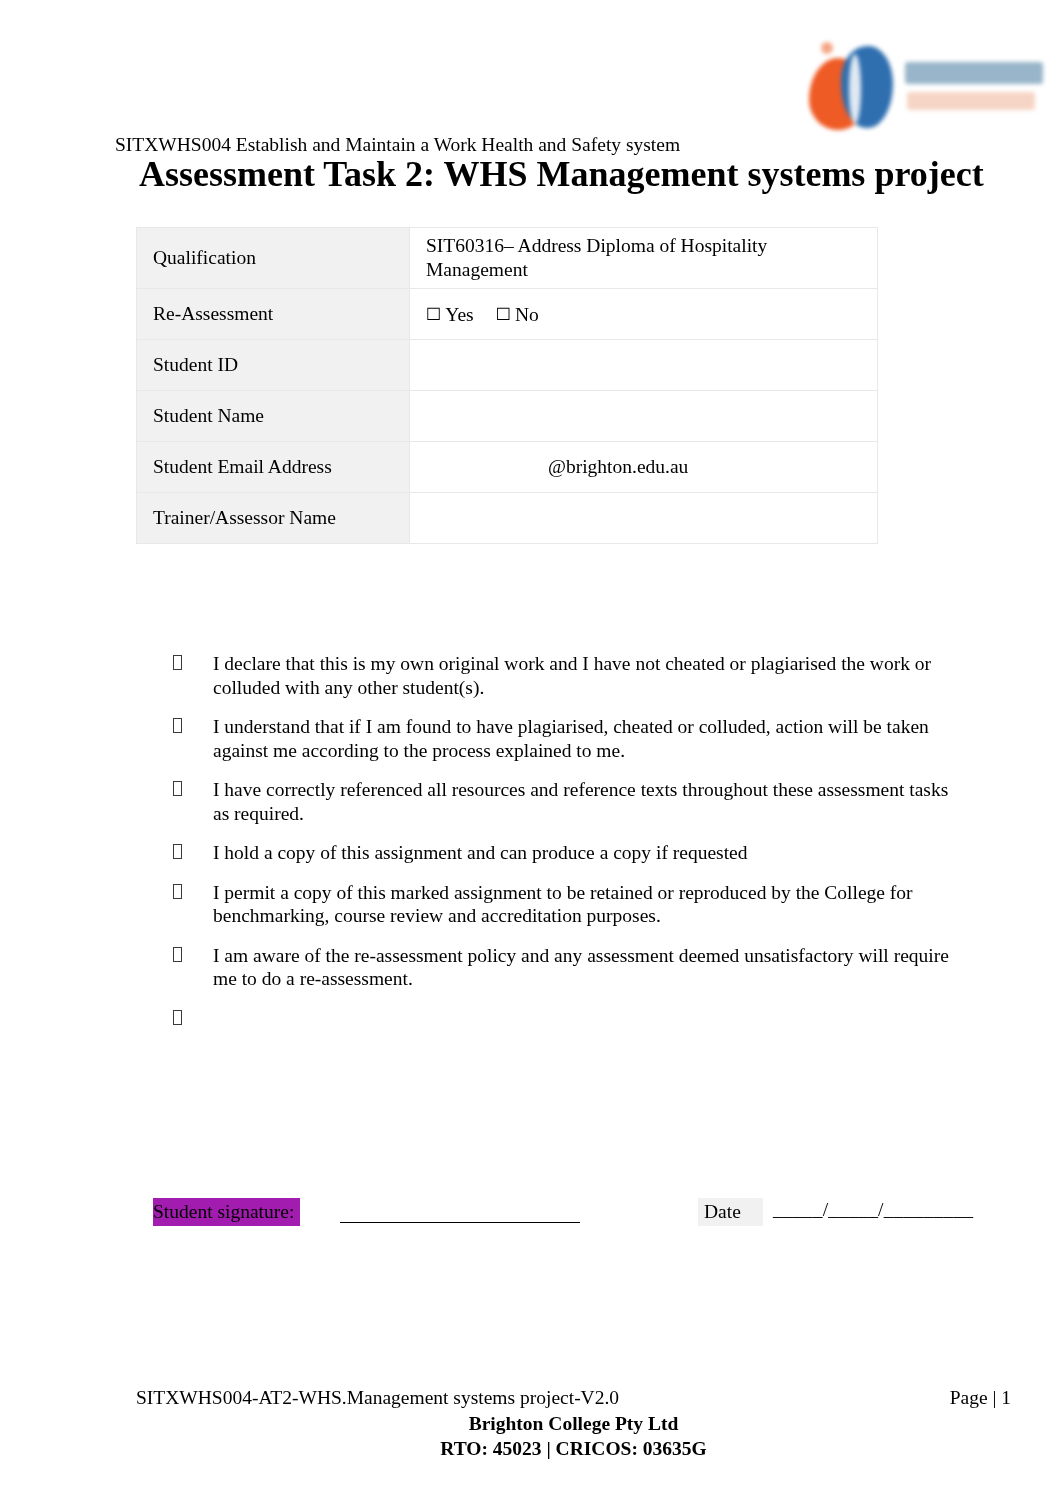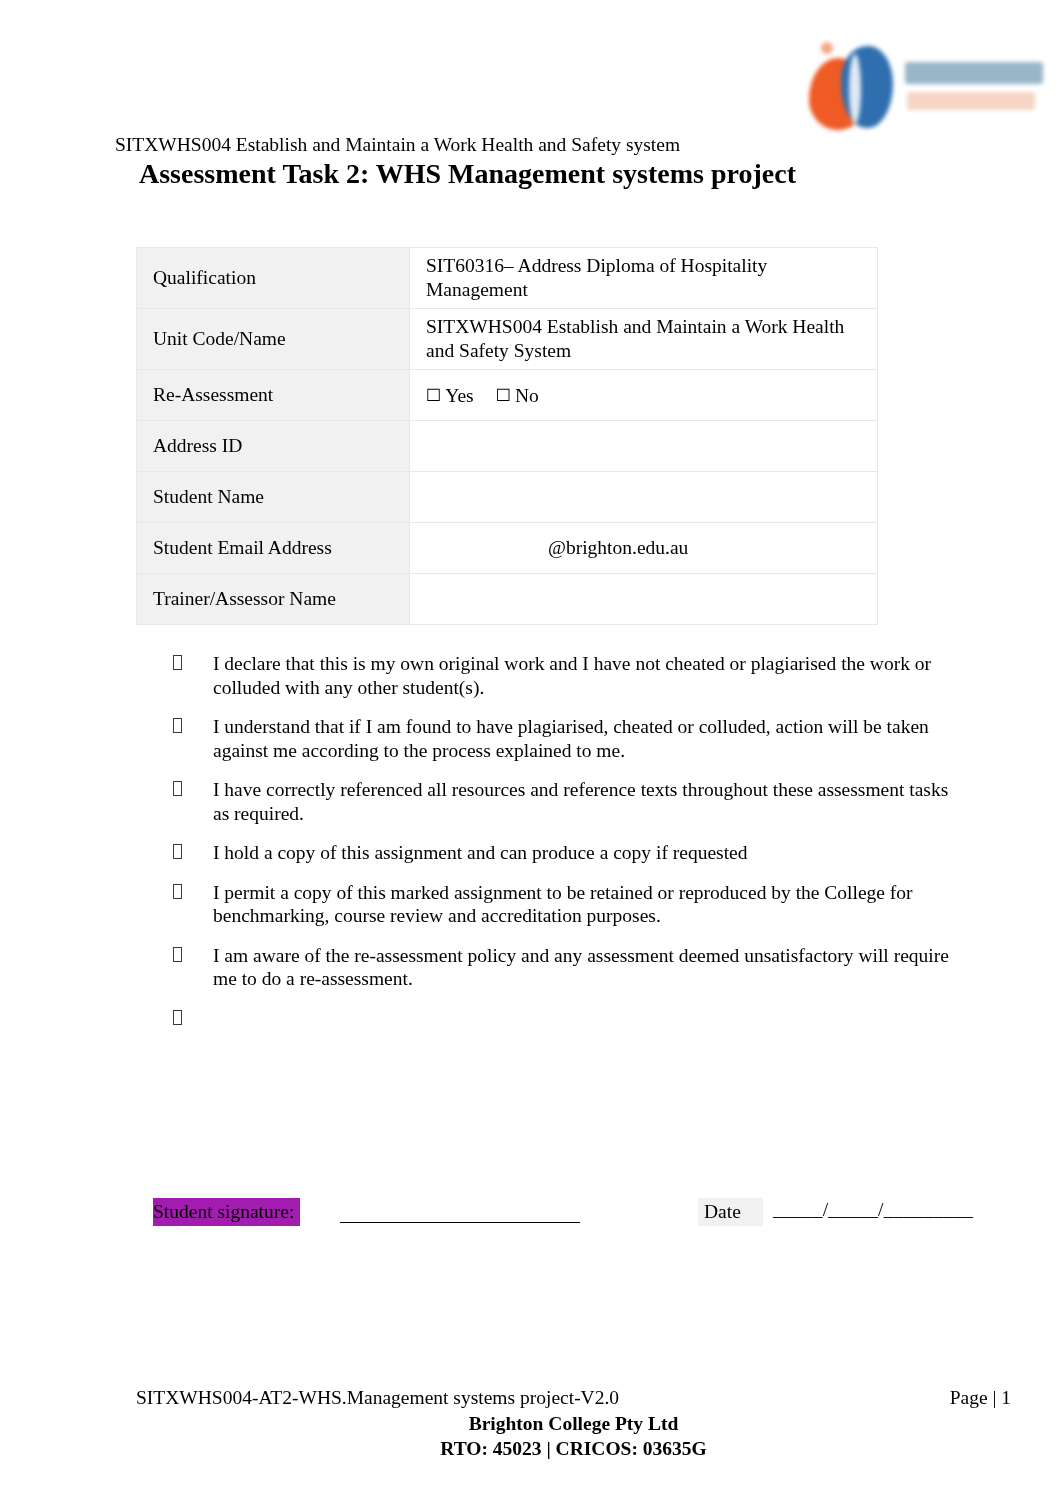--- a/index.html
+++ b/index.html
@@ -106,31 +106,31 @@
     left: 68px;
     top: 133px;
     font-size: 19.5px;
     line-height: 24px;
     white-space: nowrap;
   }
   .doc-title {
     position: absolute;
     left: 92px;
     top: 157px;
-    font-size: 28px;
+    font-size: 36px;
     line-height: 34px;
     font-weight: bold;
     white-space: nowrap;
   }
 
   
   .info-table {
     position: absolute;
     left: 89px;
-    top: 247px;
+    top: 227px;
     width: 742px;
     border-collapse: collapse;
     table-layout: fixed;
     border-radius: 14px;
   }
   .info-table tr { height: 51px; }
   .info-table td {
     border: 1px solid #e8e8e8;
     padding: 6px 16px;
     font-size: 19.5px;
@@ -271,31 +271,27 @@
   <div class="unit-line">SITXWHS004 Establish and Maintain a Work Health and Safety system</div>
   <div class="doc-title">Assessment Task 2: WHS Management systems project</div>
 
   <table class="info-table">
     <tbody>
       <tr>
         <td class="label-cell">Qualification</td>
         <td class="value-cell">SIT60316– Address Diploma of Hospitality Management</td>
       </tr>
       <tr>
-        <td class="label-cell">Unit Code/Name</td>
-        <td class="value-cell">SITXWHS004 Establish and Maintain a Work Health and Safety System</td>
-      </tr>
-      <tr>
         <td class="label-cell">Re-Assessment</td>
         <td class="value-cell">
           <span class="checkbox-glyph">☐</span><span>Yes</span><span class="cb-gap"></span><span class="checkbox-glyph">☐</span><span>No</span>
         </td>
       </tr>
       <tr>
-        <td class="label-cell">Address ID</td>
+        <td class="label-cell">Student ID</td>
         <td class="value-cell"></td>
       </tr>
       <tr>
         <td class="label-cell">Student Name</td>
         <td class="value-cell"></td>
       </tr>
       <tr>
         <td class="label-cell">Student Email Address</td>
         <td class="value-cell">
           <span class="email-value">@brighton.edu.au</span>

